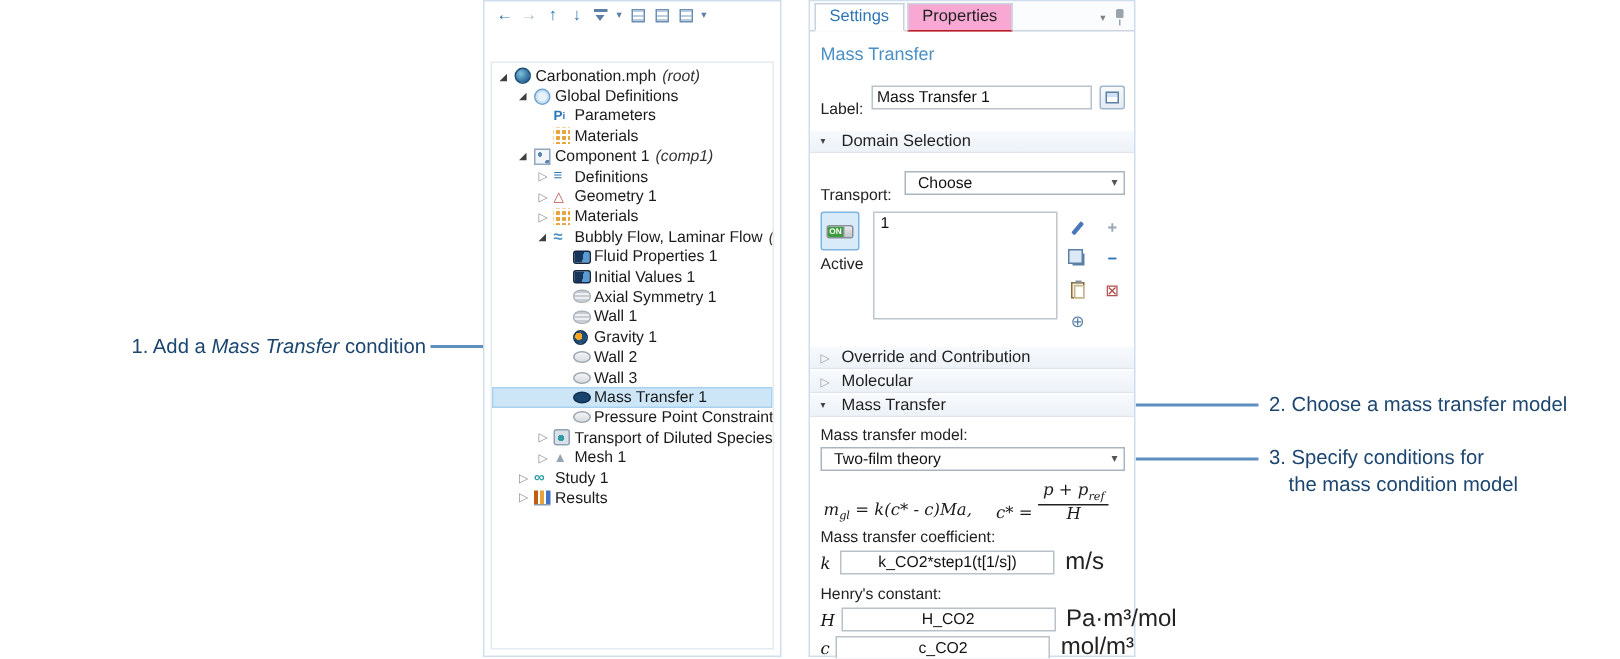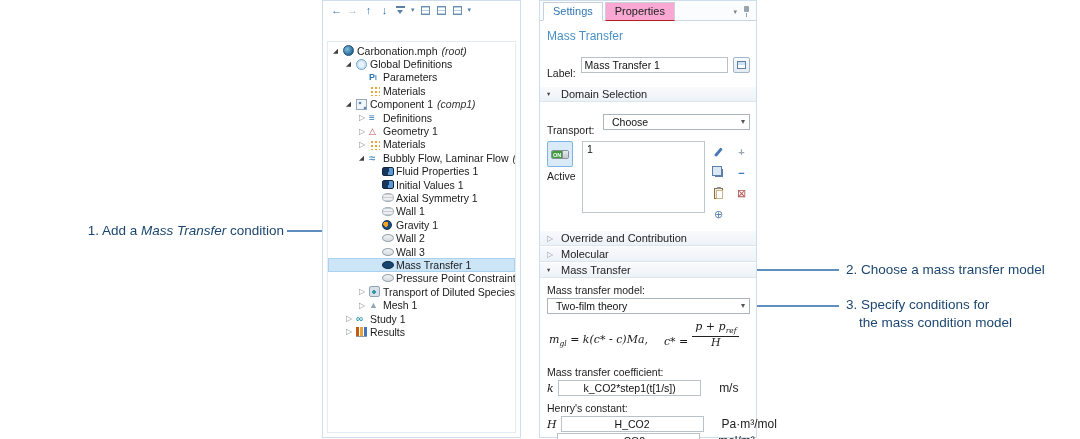--- a/index.html
+++ b/index.html
@@ -107,21 +107,21 @@
   .fld-lab { font-size:10.5px; color:#222; margin:6px 6px 2px 7px; }
   .dd-row { display:flex; margin:0 6px 0 7px; }
   .eq { margin:7px 6px 2px 9px; font-family:"DejaVu Serif", serif; font-style:italic; font-size:11px; color:#1A1A1A; display:flex; align-items:flex-end; }
   .eq sub { font-size:7.5px; }
   .eq .cstar { margin-left:16px; }
   .frac { display:inline-flex; flex-direction:column; align-items:center; margin-left:4px; line-height:1.05; }
   .frac .num { padding:0 3px 0.5px; border-bottom:1px solid #222; }
   .fgroup-row { display:flex; align-items:center; margin:1px 6px 0 7px; gap:4px; }
   .fsym { width:12px; font-family:"DejaVu Serif", serif; font-style:italic; font-size:11px; color:#111; }
   .fgroup-row .txt { flex:1;text-align:center; }
-  .funit { width:52px; font-size:12px; color:#222; margin-left:14px; }
+  .funit { width:52px; font-size:16px; color:#222; margin-left:3px; }
 </style>
 </head>
 <body>
 
 <div id="stage">
 
   <div class="ann" style="left:52px; top:222px; width:232px; text-align:right;"><span>1. Add a </span><i>Mass Transfer</i><span> condition</span></div>
   <div class="conn" style="left:287px; top:230px; width:56px;"></div>
 
   <div class="conn" style="left:757px; top:269px; width:82px;"></div>
@@ -390,21 +390,21 @@
 
     <div class="eq">
       <span><span>m</span><sub>gl</sub><span> = k(c* - c)Ma,</span></span>
       <span class="cstar">c* = </span>
       <span class="frac">
         <span class="num"><span>p + p</span><sub>ref</sub></span>
         <span class="den">H</span>
       </span>
     </div>
 
-    <div class="fld-lab" style="margin-top:18px;">Mass transfer coefficient:</div>
+    <div class="fld-lab" style="margin-top:4px;">Mass transfer coefficient:</div>
     <div class="fgroup-row">
       <span class="fsym">k</span>
       <input class="txt" value="k_CO2*step1(t[1/s])" style="">
       <span class="funit">m/s</span>
     </div>
 
     <div class="fld-lab">Henry's constant:</div>
     <div class="fgroup-row">
       <span class="fsym">H</span>
       <input class="txt" value="H_CO2" style="">

